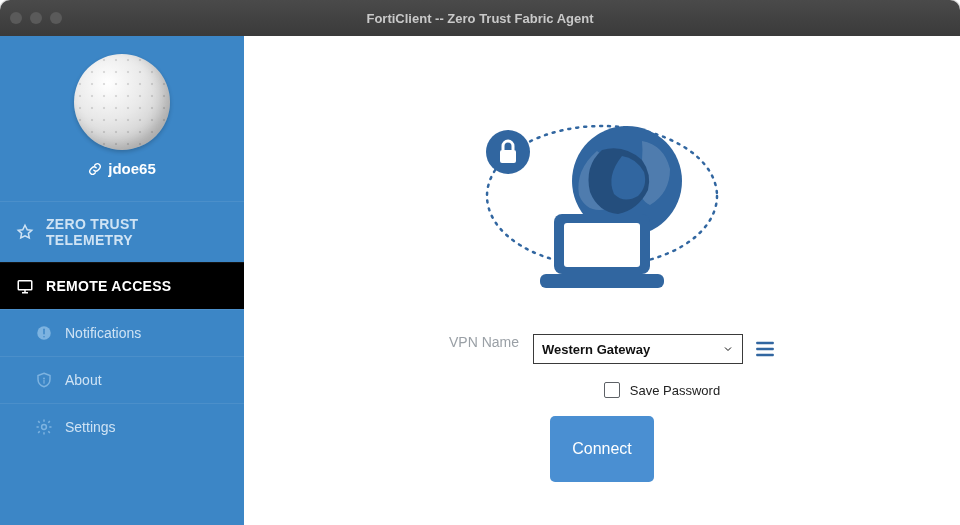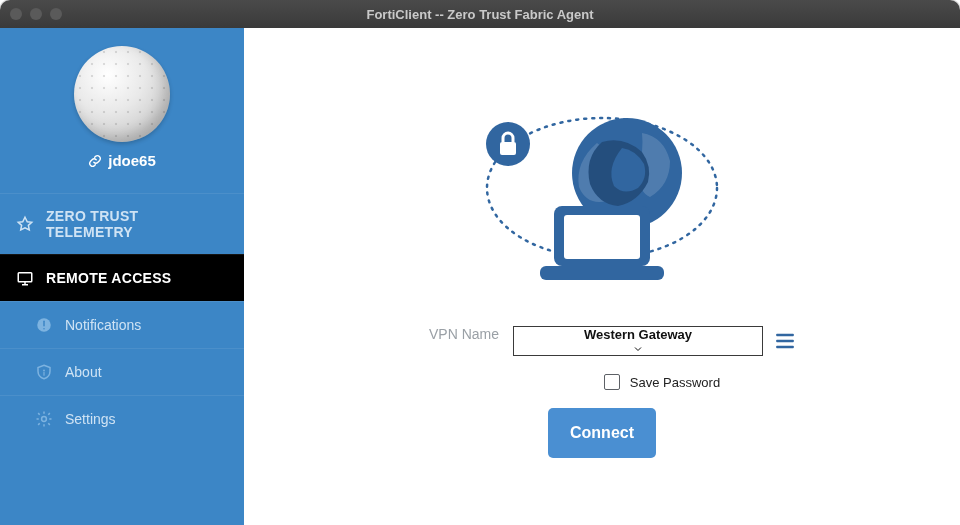--- a/index.html
+++ b/index.html
@@ -11,21 +11,21 @@
     margin: 0 auto;
     position: relative;
     overflow: hidden;
     border-radius: 10px 10px 0 0;
     box-shadow: 0 0 0 1px rgba(0,0,0,.15);
     background: #fff;
   }
 
   
   .titlebar {
-    height: 28px;
+    height: 36px;
     background: linear-gradient(#4a4a4a, #3a3a3a);
     display: flex;
     align-items: center;
     padding: 0 10px;
     position: relative;
   }
   .traffic-lights { display: flex; gap: 8px; }
   .traffic-light { width: 12px; height: 12px; border-radius: 50%; background: #5a5a5a; }
   .titlebar-title {
     position: absolute; left: 0; right: 0; text-align: center;
@@ -82,42 +82,41 @@
   .main { flex: 1; position: relative; padding: 40px 40px 20px; background:#fff; }
   .illustration { display:flex; justify-content:center; margin-top: 10px; }
   .illustration svg { width: 300px; height: 220px; display:block; }
 
   .form { margin: 28px auto 0; display: flex; flex-direction: column; align-items: center; gap: 18px; }
   .row { display:flex; align-items:flex-start; gap: 14px; }
   .label { color:#9aa0a6; font-size: 14px; width: 90px; text-align:right; }
 
   .select-wrap { display:flex; align-items:center; gap: 12px; }
   .select {
-    width: 250px; height: 30px;
+    width: 210px; height: 30px;
     border: 1px solid #3a3a3a;
     background: #fff;
     display:flex; align-items:center; justify-content:space-between;
     padding: 0 8px;
     font-size: 13px; font-weight: 700; color:#111;
     cursor: pointer;
-    flex-direction: column;
   }
   .chevron { width: 12px; height: 12px; }
   .chevron svg{width:12px;height:12px;display:block;}
 
   .hamburger { width:20px; height:16px; color:#3166a0; cursor:pointer; }
   .hamburger svg{ width:20px; height:16px; display:block;}
 
   .check-row { display:flex; align-items:center; gap: 10px; margin-left: 120px; text-align: center; }
   .checkbox { width:16px; height:16px; border:1.5px solid #5d6166; border-radius:2px; background:#fff; cursor:pointer;}
   .check-label { font-size:13px; color:#222; }
 
   .connect-btn {
     background:#4a8fd2; color:#fff; border:none; border-radius:5px;
-    padding: 16px 22px; font-size:16px; font-weight:700; cursor:pointer;text-align:center;
+    padding: 24px 22px; font-size:16px; font-weight:400; cursor:pointer;text-align:center;
   }
 </style>
 </head>
 <body>
 
 <div class="window">
 
   <div class="titlebar">
     <div class="traffic-lights">
       <div class="traffic-light"></div>

